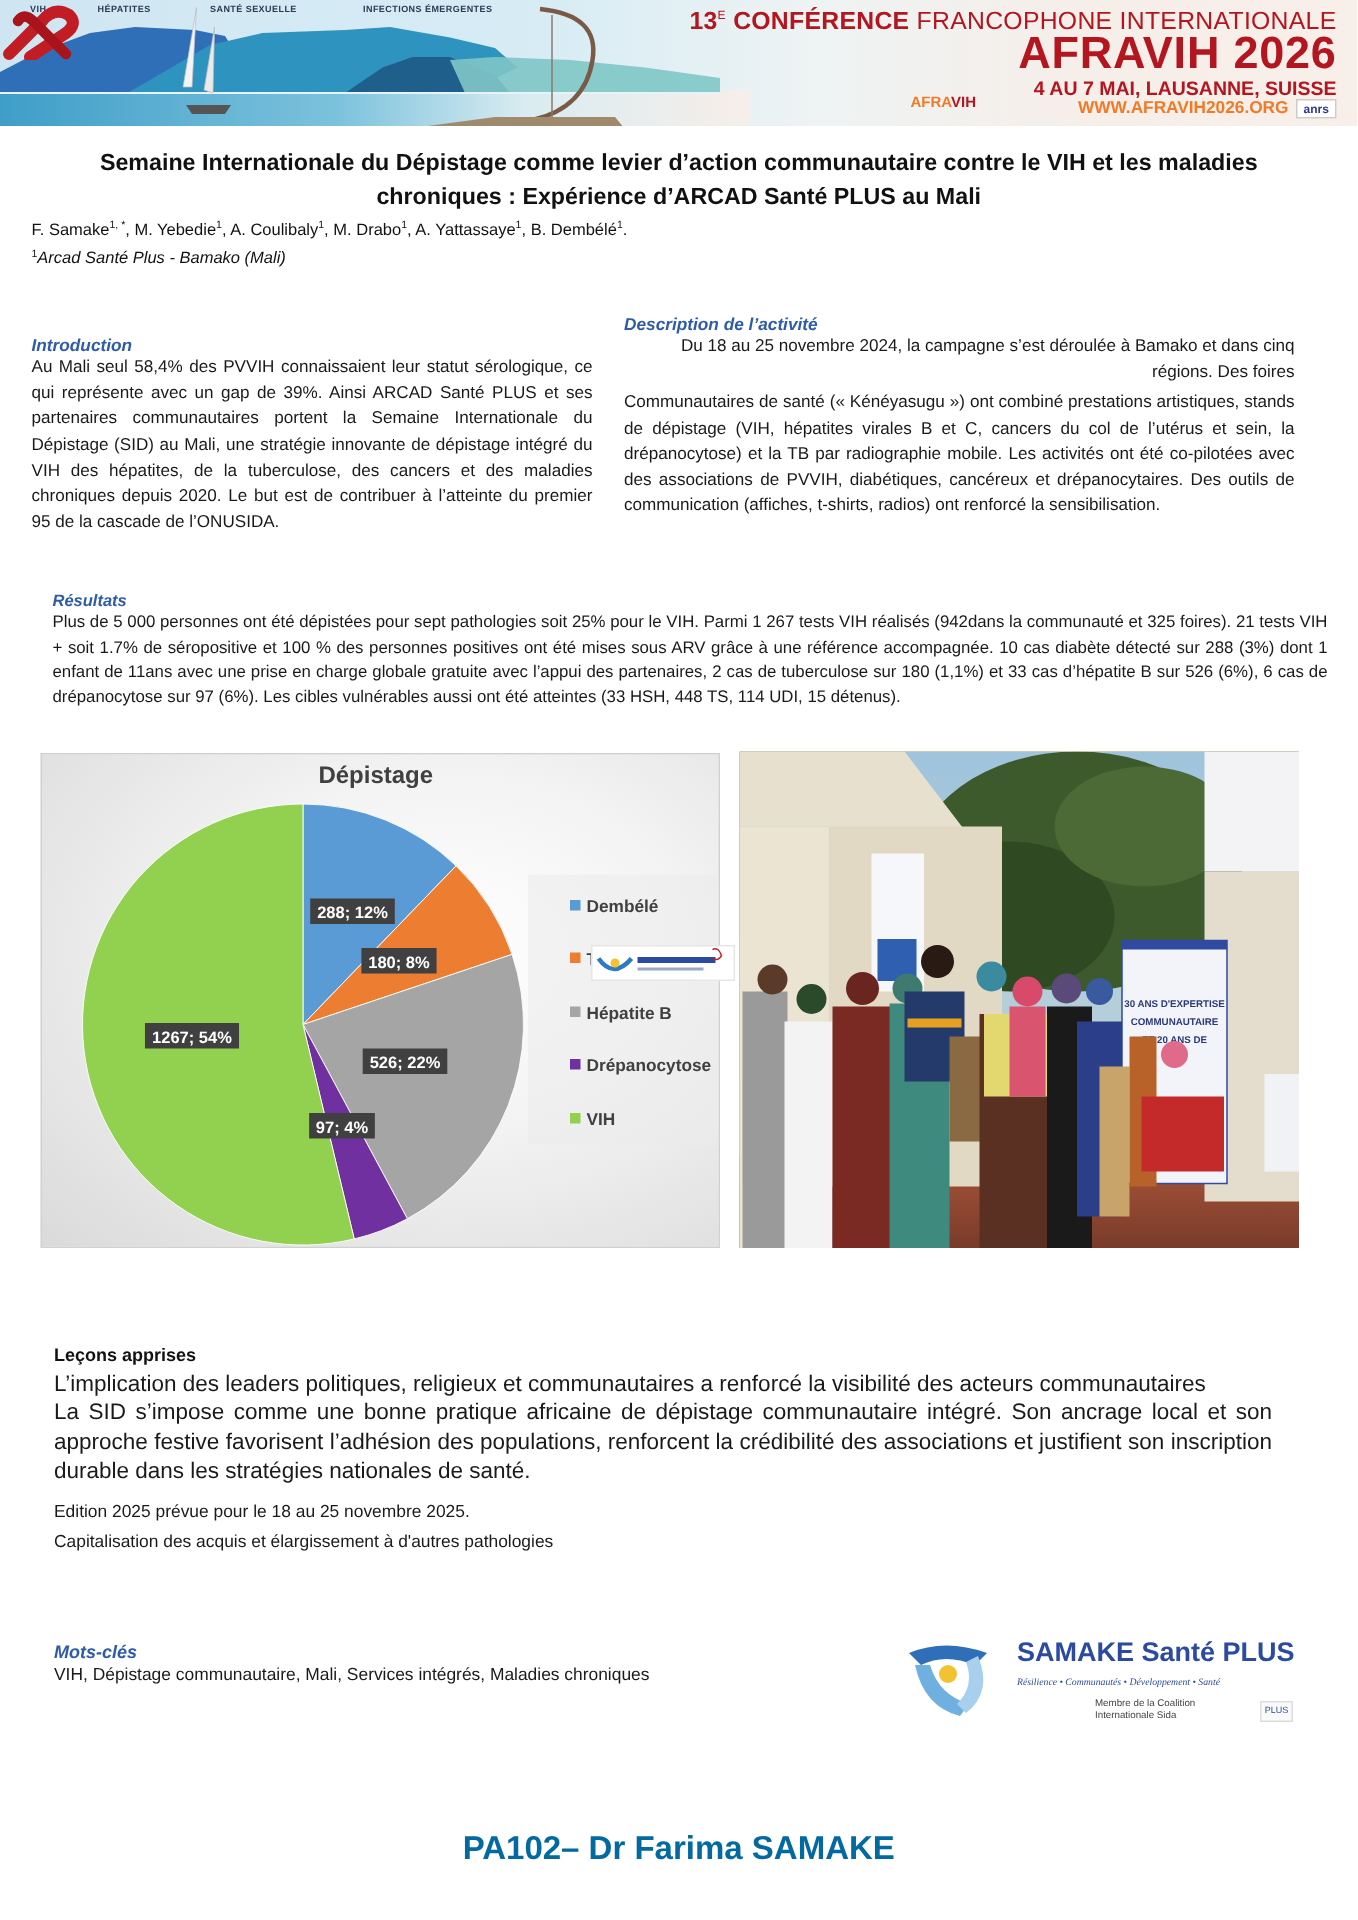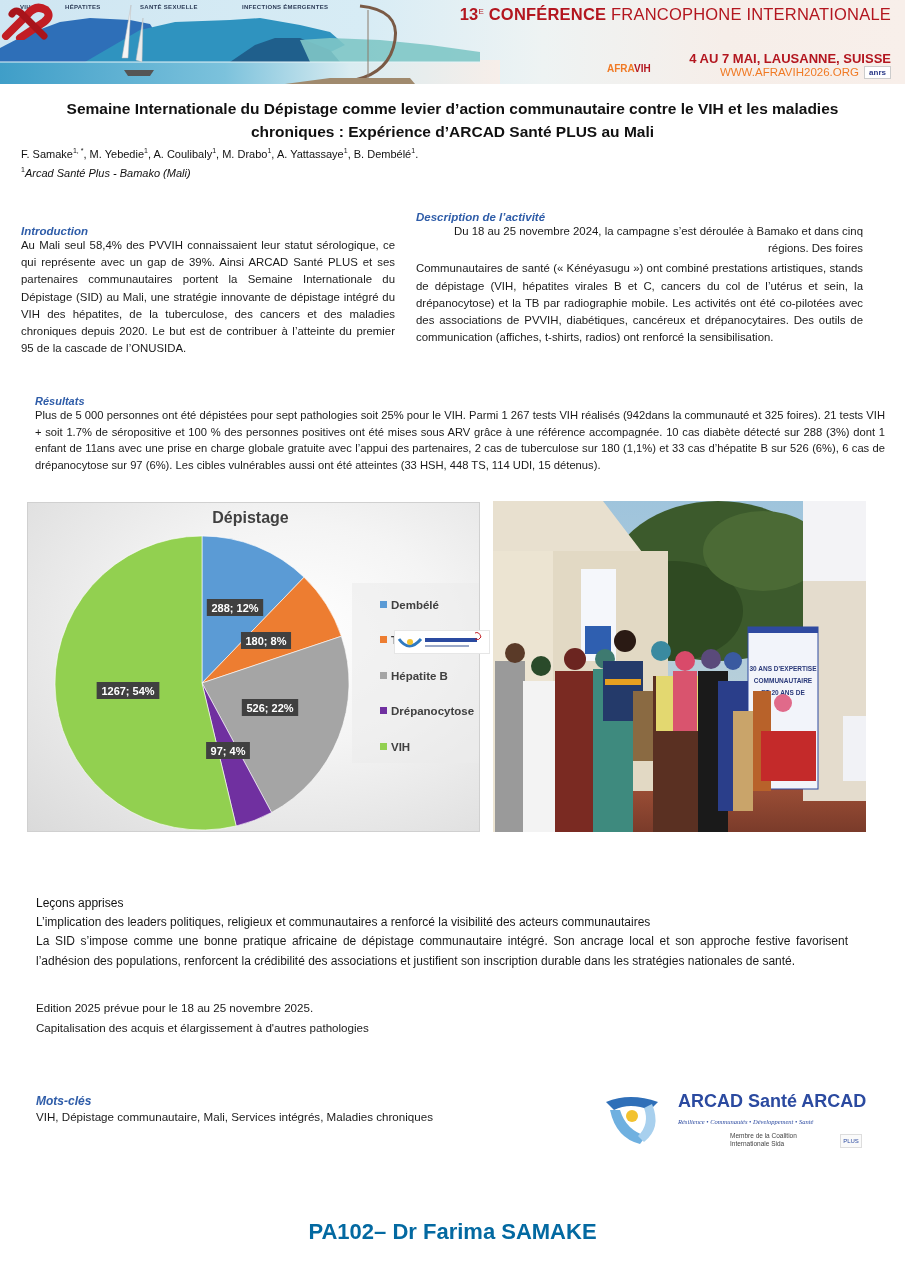--- a/index.html
+++ b/index.html
@@ -10,21 +10,21 @@
   .banner { position: absolute; left: 0; top: 0; width: 905px; height: 84px; overflow: hidden;
     background: linear-gradient(90deg, #cfe6f2 0%, #d7ecf5 40%, #eef3f3 60%, #f6eee9 80%, #f8efea 100%); }
   .banner svg { position: absolute; left: 0; top: 0; }
   .banner-nav { position: absolute; top: 4px; left: 0; width: 360px; height: 12px; font-size: 6px; font-weight: bold; color: #2b3a55; letter-spacing: 0.3px; }
   .banner-nav span { position: absolute; top: 0; white-space: nowrap; }
   .conf-line1 { position: absolute; top: 5px; right: 14px; font-size: 16.5px; color: #b3161f; white-space: nowrap; letter-spacing: 0.2px; }
   .conf-line1 b { font-weight: bold; }
   .conf-line1 sup { font-size: 8px; }
   .conf-line2 { position: absolute; top: 21px; right: 14px; font-size: 30px; font-weight: bold; color: #b3161f; white-space: nowrap; letter-spacing: 0.5px; line-height: 30px; }
   .conf-line3 { position: absolute; top: 51px; right: 14px; font-size: 13px; font-weight: bold; color: #b3161f; white-space: nowrap; }
-  .conf-line4 { position: absolute; top: 66px; right: 46px; font-size: 11.5px; font-weight: normal; color: #f07a25; white-space: nowrap; }
+  .conf-line4 { position: absolute; top: 66px; right: 46px; font-size: 11.5px; font-weight: bold; color: #f07a25; white-space: nowrap; }
   .anrs-badge { position: absolute; top: 66px; right: 14px; width: 27px; height: 13px; background: #fff; border: 1px solid #ccc; font-size: 8px; font-weight: bold; color: #2b3a88; text-align: center; line-height: 11px; }
   .ribbon { position: absolute; left: 604px; top: 26px; }
   .afravih-logo-text { position: absolute; left: 607px; top: 63px; font-size: 10px; font-weight: bold; white-space: nowrap; }
   .afravih-logo-text .a1 { color: #f07a25; } .afravih-logo-text .a2 { color: #b3161f; }
 
   
   .title { position: absolute; left: 30px; top: 97px; width: 845px; text-align: center; font-size: 15.5px; font-weight: bold; line-height: 23px; color: #111; }
   .authors { position: absolute; left: 21px; top: 147px; font-size: 11px; color: #111; white-space: nowrap; }
   .authors sup { font-size: 7px; }
   .affil { position: absolute; left: 21px; top: 166px; font-size: 11px; font-style: italic; color: #111; white-space: nowrap; }
@@ -48,22 +48,22 @@
   .chart-svg { position: absolute; left: 0; top: 0; }
   .legend { position: absolute; left: 324px; top: 80px; width: 127px; height: 180px; background: rgba(235,235,235,0.55); }
   .legend-item { position: absolute; left: 28px; font-size: 11.5px; font-weight: bold; color: #404040; white-space: nowrap; }
   .legend-swatch { display: inline-block; width: 7px; height: 7px; margin-right: 4px; vertical-align: 1px; }
   .mini-logo { position: absolute; left: 394px; top: 630px; width: 96px; height: 24px; background: #fff; border: 1px solid #e6e6e6; }
 
   
   .photo { position: absolute; left: 493px; top: 501px; width: 373px; height: 331px; overflow: hidden; background: #8fa06c; }
 
   .lessons { position: absolute; left: 36px; top: 893px; width: 812px; }
-  .lessons .body-text { font-size: 12px; line-height: 19.4px; }
-  .lessons h3, .next h3 { font-size: 12px; font-weight: normal; color: #111; line-height: 20px; }
+  .lessons .body-text { font-size: 15px; line-height: 19.4px; }
+  .lessons h3, .next h3 { font-size: 12px; font-weight: bold; color: #111; line-height: 20px; }
   .next { position: absolute; left: 36px; top: 998px; width: 560px; }
   .next p { font-size: 11.6px; line-height: 19.6px; color: #1a1a1a; }
   .keywords { position: absolute; left: 36px; top: 1094px; width: 560px; }
   .keywords p { font-size: 11.6px; line-height: 18px; }
 
   .arcad-logo { position: absolute; left: 600px; top: 1088px; width: 270px; height: 68px; }
   .arcad-name { position: absolute; left: 78px; top: 3px; font-size: 18px; font-weight: bold; color: #2b4aa0; white-space: nowrap; }
   .arcad-tag { position: absolute; left: 78px; top: 30px; font-size: 6.5px; font-style: italic; color: #2b4aa0; white-space: nowrap; font-family: "Liberation Serif", serif; }
   .arcad-member { position: absolute; left: 130px; top: 44px; font-size: 6.5px; color: #444; line-height: 8px; width: 70px; }
   .arcad-plus { position: absolute; left: 240px; top: 46px; width: 22px; height: 14px; border: 1px solid #ddd; font-size: 6px; color: #2b4aa0; text-align: center; line-height: 12px; background: #fafafa; }
@@ -105,20 +105,21 @@
     <span style="left:65px">HÉPATITES</span>
     <span style="left:140px">SANTÉ SEXUELLE</span>
     <span style="left:242px">INFECTIONS ÉMERGENTES</span>
   </div>
 
   <div class="conf-line1">
     <b>13</b><sup>E</sup>
     <b>CONFÉRENCE</b>
     <span>FRANCOPHONE INTERNATIONALE</span>
   </div>
+  <div class="conf-line2">AFRAVIH 2026</div>
   <div class="conf-line3">4 AU 7 MAI, LAUSANNE, SUISSE</div>
   <div class="conf-line4">WWW.AFRAVIH2026.ORG</div>
   <div class="anrs-badge">anrs</div>
 
   <svg class="ribbon" width="56" height="40">
     <path d="M6 36 L28 14 Q36 4 46 10 Q52 16 44 22 L20 38" fill="none" stroke="#c21d24" stroke-width="8" stroke-linecap="round"></path>
     <path d="M44 36 L22 14 Q16 8 12 14" fill="none" stroke="#a8141b" stroke-width="7" stroke-linecap="round"></path>
   </svg>
   <div class="afravih-logo-text">
     <span class="a1">AFRA</span><span class="a2">VIH</span>
@@ -279,19 +280,19 @@
   <p>VIH, Dépistage communautaire, Mali, Services intégrés, Maladies chroniques</p>
 </section>
 
 <div class="arcad-logo">
   <svg width="78" height="60" style="position:absolute;left:0;top:0">
     <path d="M6 14 Q30 4 58 14 L50 22 Q30 14 14 22 Z" fill="#2f6fb8"></path>
     <path d="M10 22 Q16 50 40 56 L46 48 Q26 42 20 22 Z" fill="#6fb0e0"></path>
     <path d="M52 16 Q62 40 44 54 L38 48 Q50 36 44 20 Z" fill="#a8d0ee"></path>
     <circle cx="32" cy="28" r="6" fill="#f2c230"></circle>
   </svg>
-  <div class="arcad-name">ARCAD Santé ARCAD</div>
+  <div class="arcad-name">SAMAKE Santé PLUS</div>
   <div class="arcad-tag">Résilience • Communautés • Développement • Santé</div>
   <div class="arcad-member">Membre de la Coalition Internationale Sida</div>
   <div class="arcad-plus">PLUS</div>
 </div>
 
 <div class="footer">PA102– Dr Farima SAMAKE</div>
 
 </body></html>

